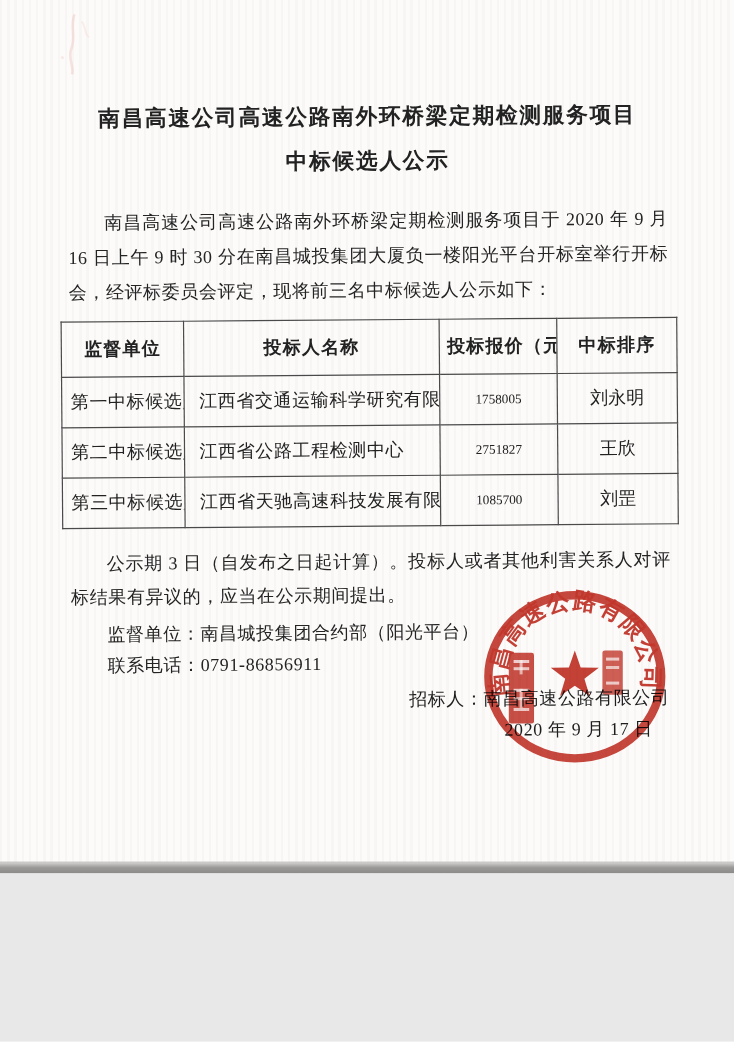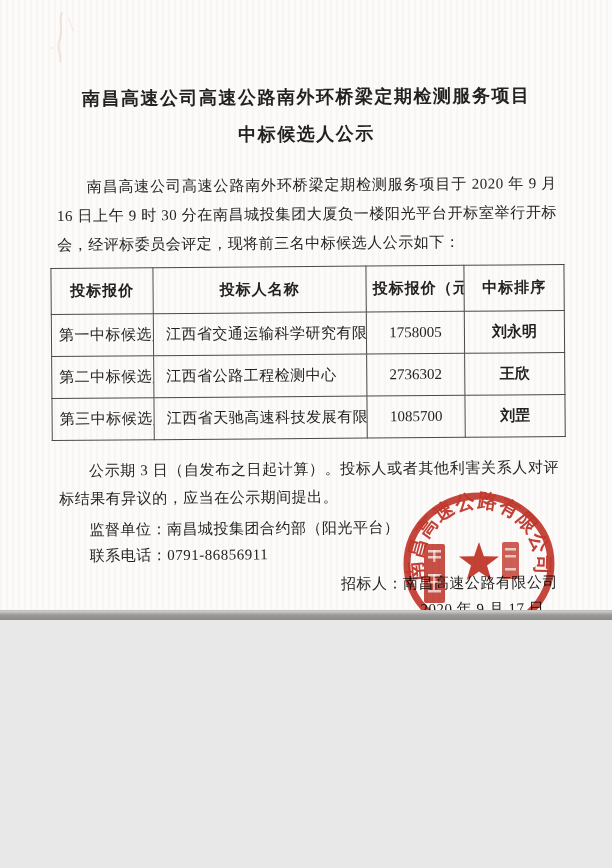--- a/index.html
+++ b/index.html
@@ -1,17 +1,17 @@
 <!DOCTYPE html>
 <html><head>
 <meta charset="utf-8">
 <style>
   html,body{margin:0;padding:0;background:#e8e8e8;}
   .page{
-    position:relative;width:612px;height:620px;overflow:hidden;
+    position:relative;width:612px;height:728px;overflow:hidden;
     background-color:#fcfbfa;
     background-image:repeating-linear-gradient(90deg,
       rgba(205,200,195,0.10) 0px, rgba(205,200,195,0.10) 2px,
       rgba(255,255,255,0) 2px, rgba(255,255,255,0) 6px);
     font-family:"Liberation Serif","DejaVu Serif",serif;
     color:#1e1e1e;
   }
   .content{
     position:absolute;left:56px;top:86px;width:500px;
     transform:rotate(-0.45deg);transform-origin:50% 0;
@@ -36,22 +36,22 @@
     padding:0 6px;overflow:hidden;white-space:nowrap;
   }
   .bid-table th{height:45px;font-weight:bold;text-align:center;letter-spacing:1px;}
   .bid-table td{height:41px;}
   .col-rank{width:102px;}
   .col-bidder{width:213px;}
   .col-price{width:98px;}
   .col-manager{width:100px;}
   td.rank-cell{text-align:left;padding-left:7px;letter-spacing:0.5px;}
   td.bidder-cell{text-align:left;padding-left:12px;letter-spacing:0.5px;}
-  td.price-cell{text-align:center;font-size:15px;}
-  td.manager-cell{text-align:center;font-weight:bold;}
+  td.price-cell{text-align:center;font-size:11px;}
+  td.manager-cell{text-align:center;}
   .info-line{
     font-size:15px;line-height:26px;margin-left:2em;
     letter-spacing:0.5px;color:#242424;
   }
   .info-line.first{margin-top:4px;}
   .sign-block{text-align:right;font-size:15px;line-height:26px;letter-spacing:0.5px;}
   .sign-block .bidder-sign{margin-top:4px;padding-right:2px;}
   .sign-block .date-line{padding-right:16px;}
   .seal{
     position:absolute;left:400px;top:490px;width:158px;height:152px;
@@ -84,35 +84,35 @@
 
     <table class="bid-table">
       <colgroup>
         <col class="col-rank">
           <col class="col-bidder">
           <col class="col-price">
           <col class="col-manager">
       </colgroup>
       <tbody>
           <tr>
-        <th>投标报价</th>
+        <th>监督单位</th>
         <th>投标人名称</th>
         <th>投标报价（元）</th>
         <th>中标排序</th>
       </tr>
       <tr>
         <td class="rank-cell">第一中标候选人</td>
         <td class="bidder-cell">江西省交通运输科学研究有限公司</td>
         <td class="price-cell">1758005</td>
         <td class="manager-cell">刘永明</td>
       </tr>
       <tr>
         <td class="rank-cell">第二中标候选人</td>
         <td class="bidder-cell">江西省公路工程检测中心</td>
-        <td class="price-cell">2736302</td>
+        <td class="price-cell">2751827</td>
         <td class="manager-cell">王欣</td>
       </tr>
       <tr>
         <td class="rank-cell">第三中标候选人</td>
         <td class="bidder-cell">江西省天驰高速科技发展有限公司</td>
         <td class="price-cell">1085700</td>
         <td class="manager-cell">刘罡</td>
       </tr>
     </tbody>
       </table>

